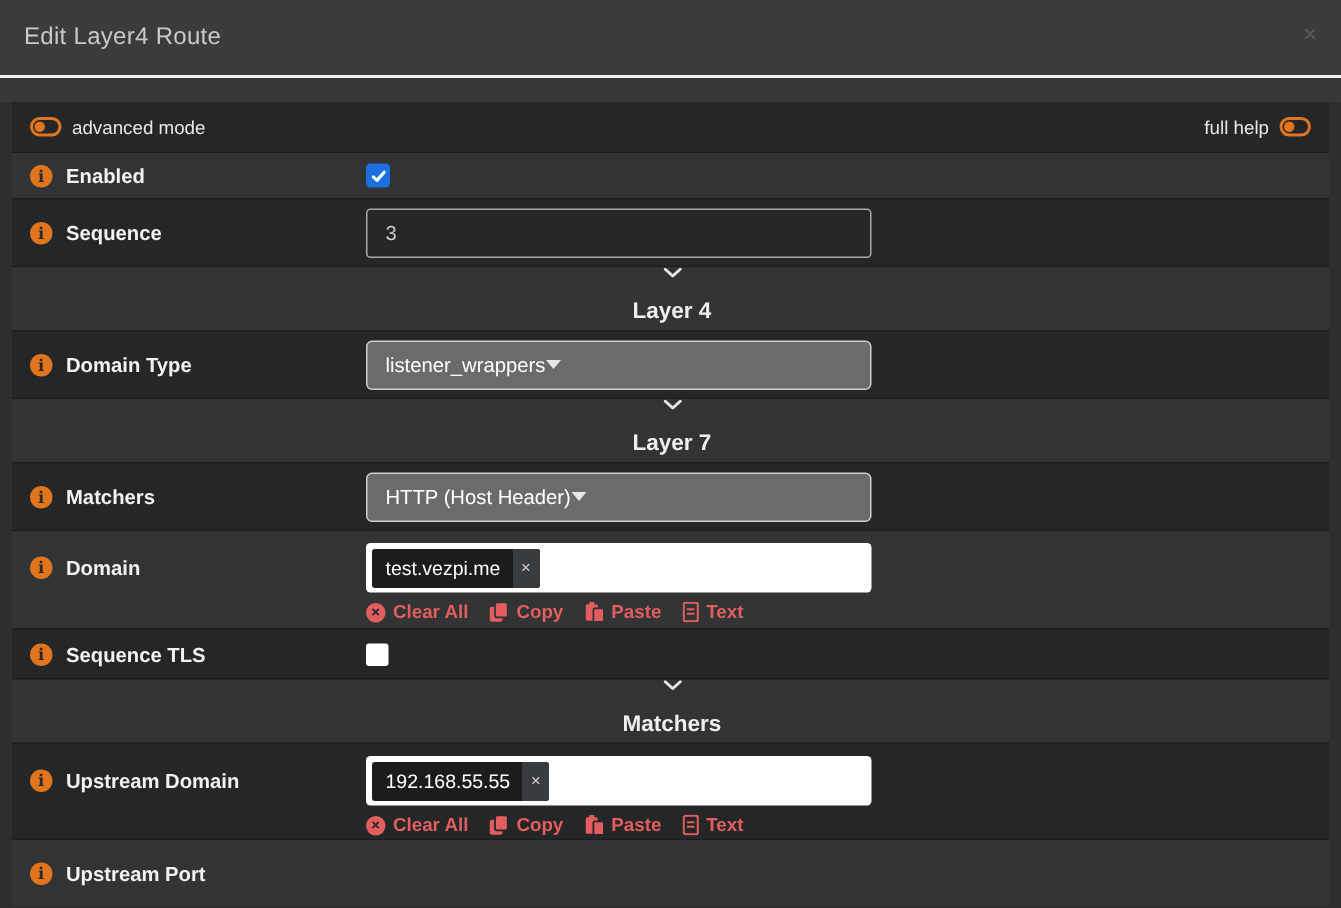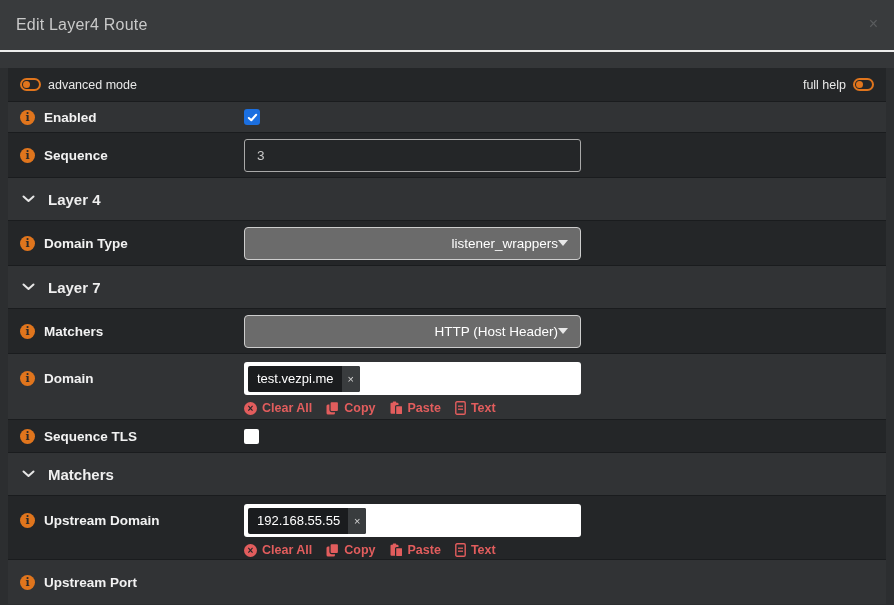--- a/index.html
+++ b/index.html
@@ -84,21 +84,21 @@
     position: absolute;
     left: 1px; top: 1px;
     width: 7px; height: 7px;
     border-radius: 50%;
     background: #e0751d;
   }
   .toolbar { justify-content: space-between; }
   .toolbar .tgl-group { display: flex; align-items: center; gap: 7px; }
   .toolbar .tgl-label { color: #e8e8e8; font-size: 12.5px; font-weight: 400; }
   
-  .section-row { gap: 13px; padding-left: 14px; }
+  .section-row { gap: 13px; padding-left: 14px; flex-direction: column; }
   .section-title { color: #efefef; font-size: 15px; font-weight: 700; }
   .chev { display: flex; align-items: center; }
   
   .cb {
     width: 16px; height: 16px;
     border-radius: 3px;
     background: #1b6fe0;
     display: flex; align-items: center; justify-content: center;
   }
   .cb.unchecked { background: #ffffff; width: 15px; height: 15px; border-radius: 2px; }
@@ -113,21 +113,21 @@
     font-size: 13.5px;
     padding: 0 12px;
     outline: none;
   }
   
   .select {
     width: 337px; height: 33px;
     background: #6b6b6b;
     border: 1px solid #cdcdcd;
     border-radius: 4px;
-    display: flex; align-items: center; justify-content: flex-end;
+    display: flex; align-items: center; justify-content: flex-start;
     padding: 0 12px;
     color: #ffffff;
     font-size: 13.5px;
     cursor: pointer;
   }
   .caret {
     width: 0; height: 0;
     border-left: 5px solid transparent;
     border-right: 5px solid transparent;
     border-top: 6px solid #e8e8e8;

